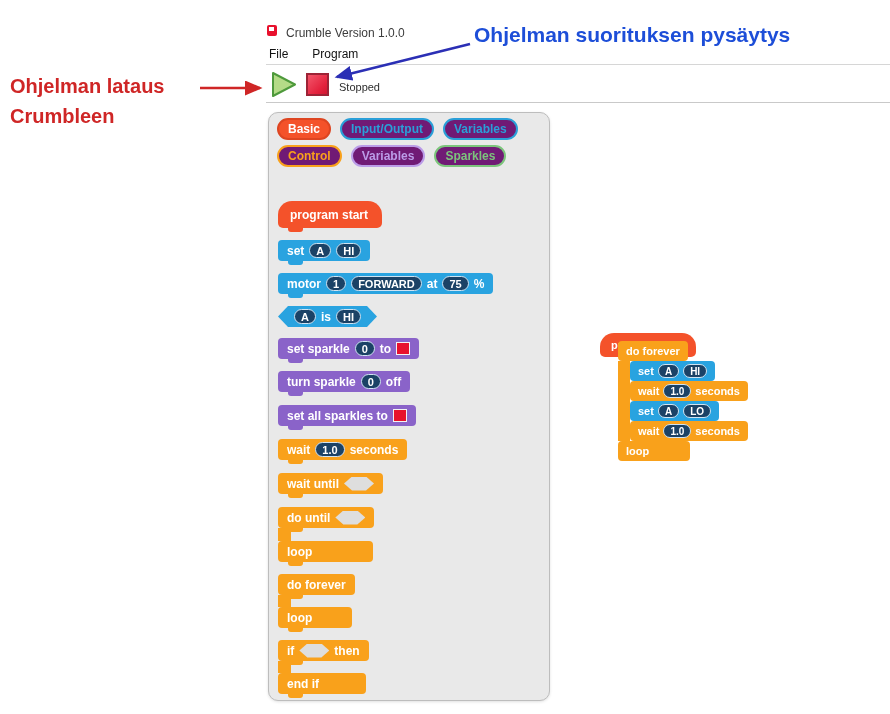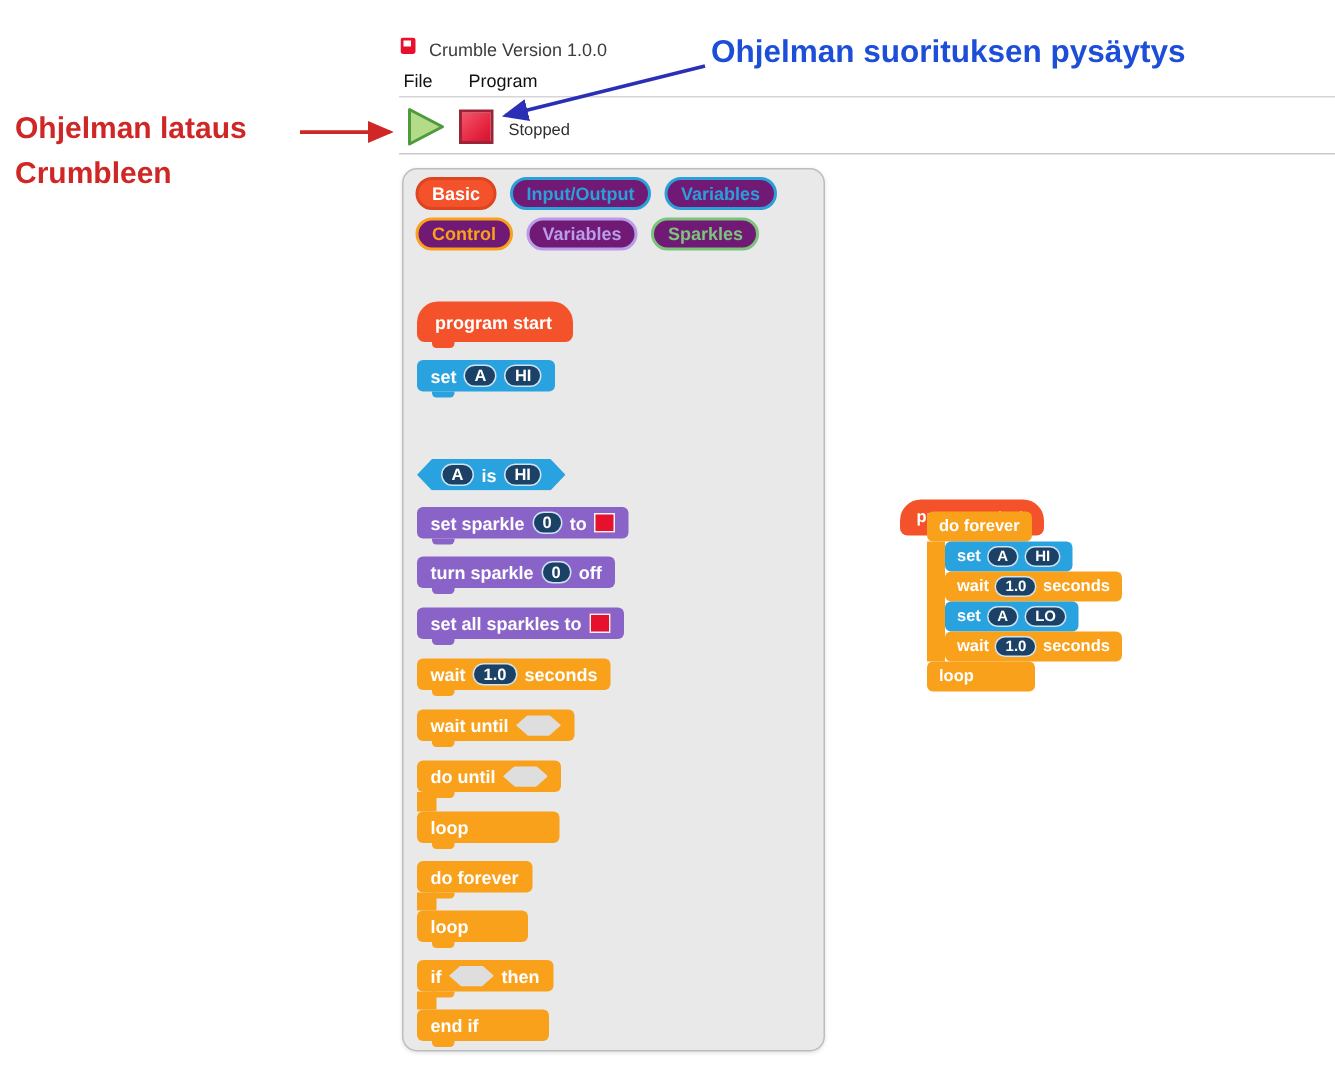--- a/index.html
+++ b/index.html
@@ -129,20 +129,28 @@
   </div>
 
   <div class="block hat tab" style="left:9px;top:71px">program start</div>
 
   <div class="block blue tab" style="left:9px;top:127px">
     <span>set</span>
     <span class="slot">A</span>
     <span class="slot">HI</span>
   </div>
 
+  <div class="block blue tab" style="left:9px;top:160px">
+    <span>motor</span>
+    <span class="slot">1</span>
+    <span class="slot">FORWARD</span>
+    <span>at</span>
+    <span class="slot">75</span>
+    <span>%</span>
+  </div>
 
   <div class="block blue hexblock" style="left:9px;top:193px">
     <span class="slot">A</span>
     <span>is</span>
     <span class="slot">HI</span>
   </div>
 
   <div class="block purple tab" style="left:9px;top:225px">
     <span>set sparkle</span>
     <span class="slot">0</span>

